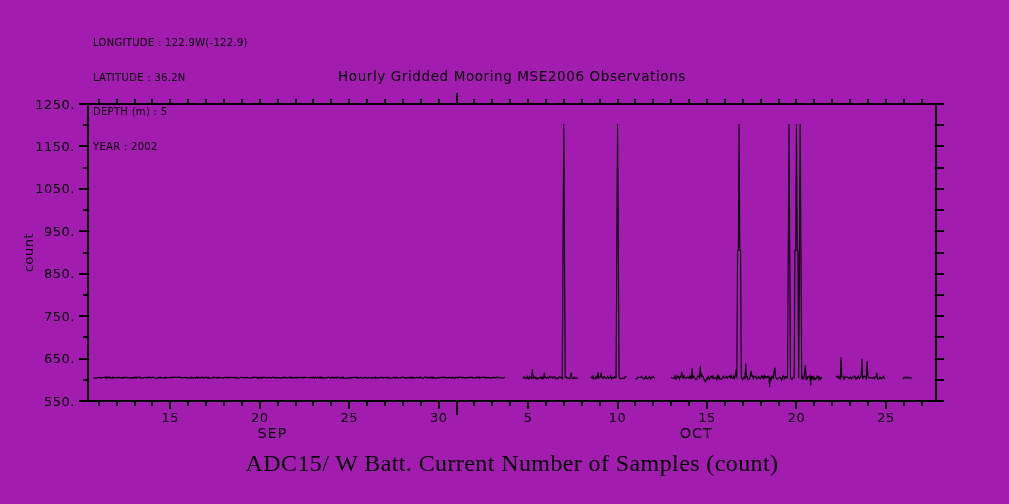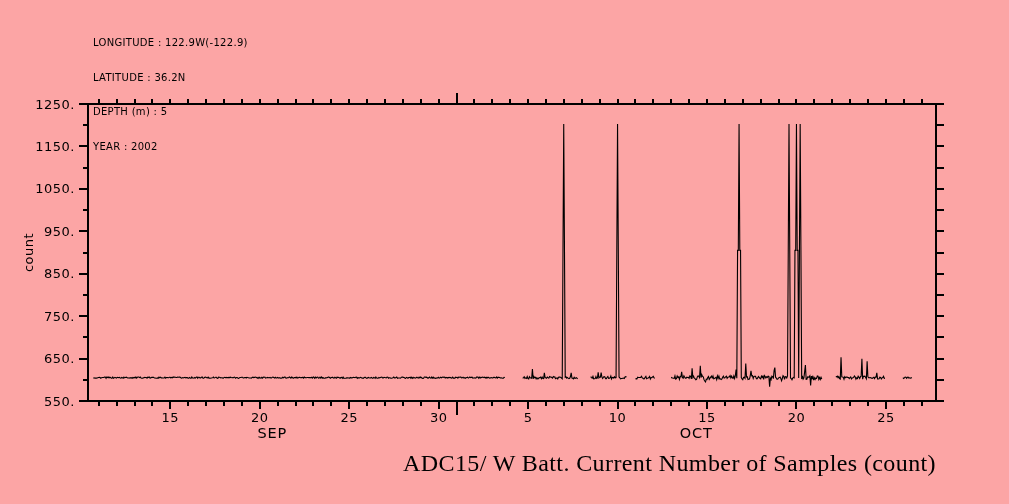--- a/index.html
+++ b/index.html
@@ -1,56 +1,57 @@
 <!DOCTYPE html>
 <html><head>
 <meta charset="utf-8">
 <style>
   html,body{margin:0;padding:0;background:#ffffff;}
   #page{
     position:relative;
     width:1009px;height:504px;
-    background:#fca5a5;color:#000;
+    background:#a21caf;color:#000;
     font-family:"DejaVu Sans",sans-serif;
     overflow:hidden;
   }
   #meta-block{
     position:absolute;left:93px;top:14px;
     font-size:10px;line-height:11.5px;letter-spacing:0.3px;
     white-space:pre;
   }
   #chart-title{
     position:absolute;left:88px;top:68px;width:848px;
     text-align:center;font-size:13.5px;letter-spacing:0.6px;
   }
   #chart-svg{position:absolute;left:0;top:0;}
   #chart-svg text{fill:#000;font-family:"DejaVu Sans",sans-serif;}
   #chart-svg .ytick-label{font-size:13px;letter-spacing:0.5px;}
   #chart-svg .xtick-label{font-size:13px;letter-spacing:0.5px;}
   #chart-svg .month-label{font-size:14.5px;letter-spacing:0.8px;}
   #chart-svg .y-axis-title{font-size:13px;letter-spacing:0.5px;}
   #chart-caption{
     position:absolute;left:88px;top:450px;width:848px;
-    text-align:right;
+    text-align:center;
     font-family:"Liberation Serif","DejaVu Serif",serif;
     font-size:24px;letter-spacing:0.4px;
   }
 </style>
 </head>
 <body>
 
 <div id="page">
 
   <div id="meta-block">
     <div>LONGITUDE : 122.9W(-122.9)</div>
     <div>LATITUDE : 36.2N</div>
     <div>DEPTH (m) : 5</div>
     <div>YEAR : 2002</div>
   </div>
 
+  <div id="chart-title">Hourly Gridded Mooring MSE2006 Observations</div>
 
   <svg id="chart-svg" width="1009" height="504">
       <g shape-rendering="crispEdges" stroke="#000000" stroke-width="2" fill="none">
         <rect x="88" y="104" width="848" height="297"></rect>
         <g>
           <line x1="88" y1="401" x2="79" y2="401"></line>
           <line x1="936" y1="401" x2="944" y2="401"></line>
           <line x1="88" y1="379.7857142857143" x2="83" y2="379.7857142857143"></line>
           <line x1="936" y1="379.7857142857143" x2="944" y2="379.7857142857143"></line>
           <line x1="88" y1="358.57142857142856" x2="79" y2="358.57142857142856"></line>

